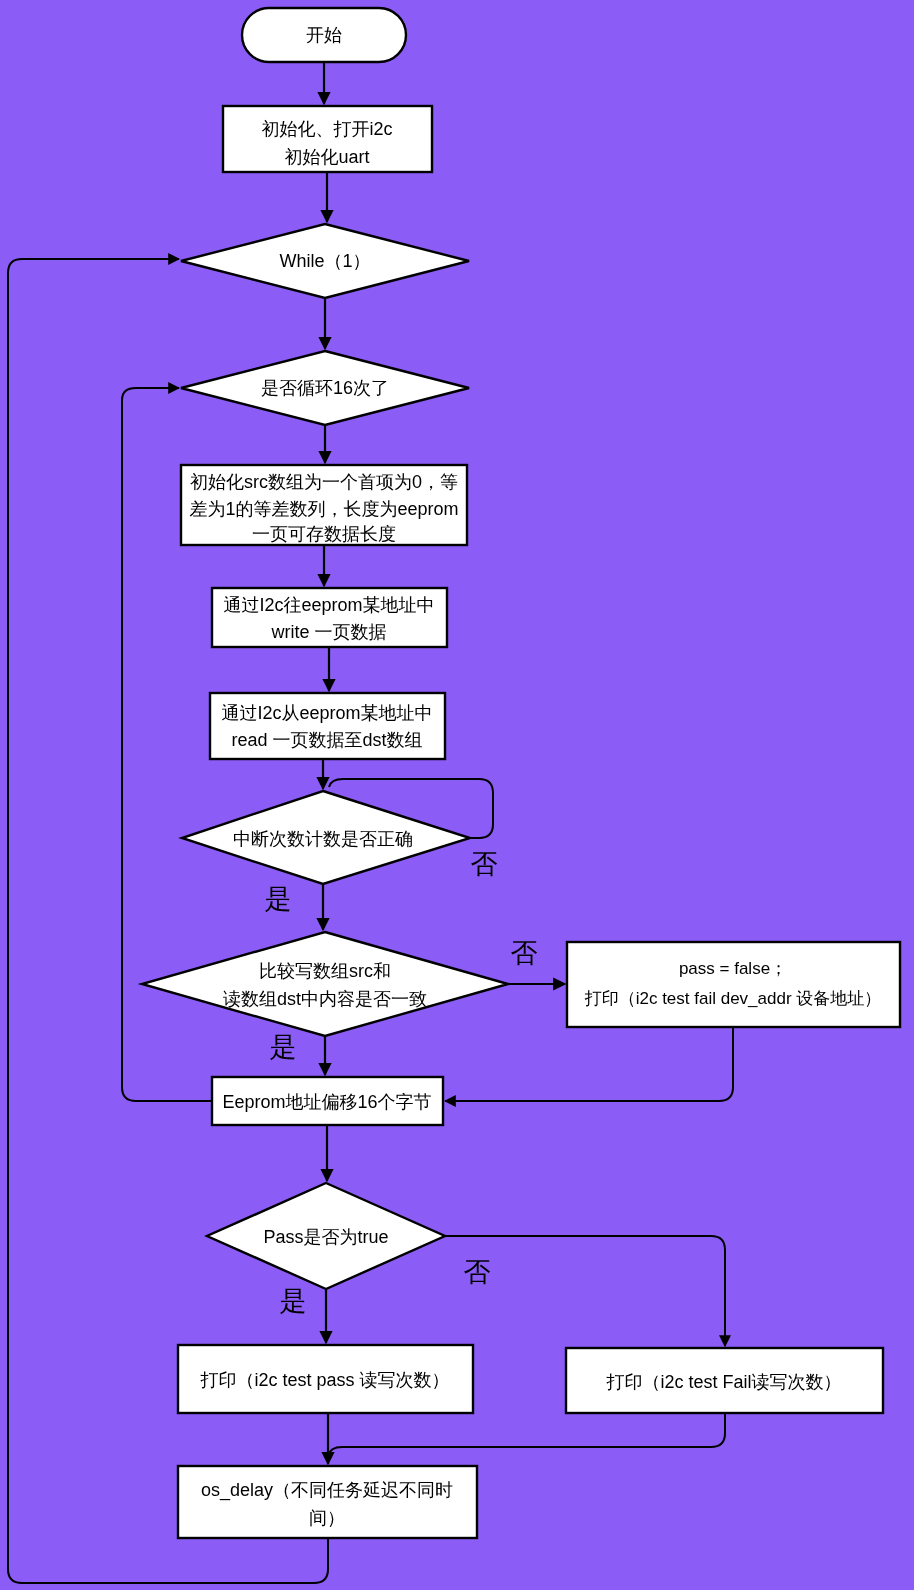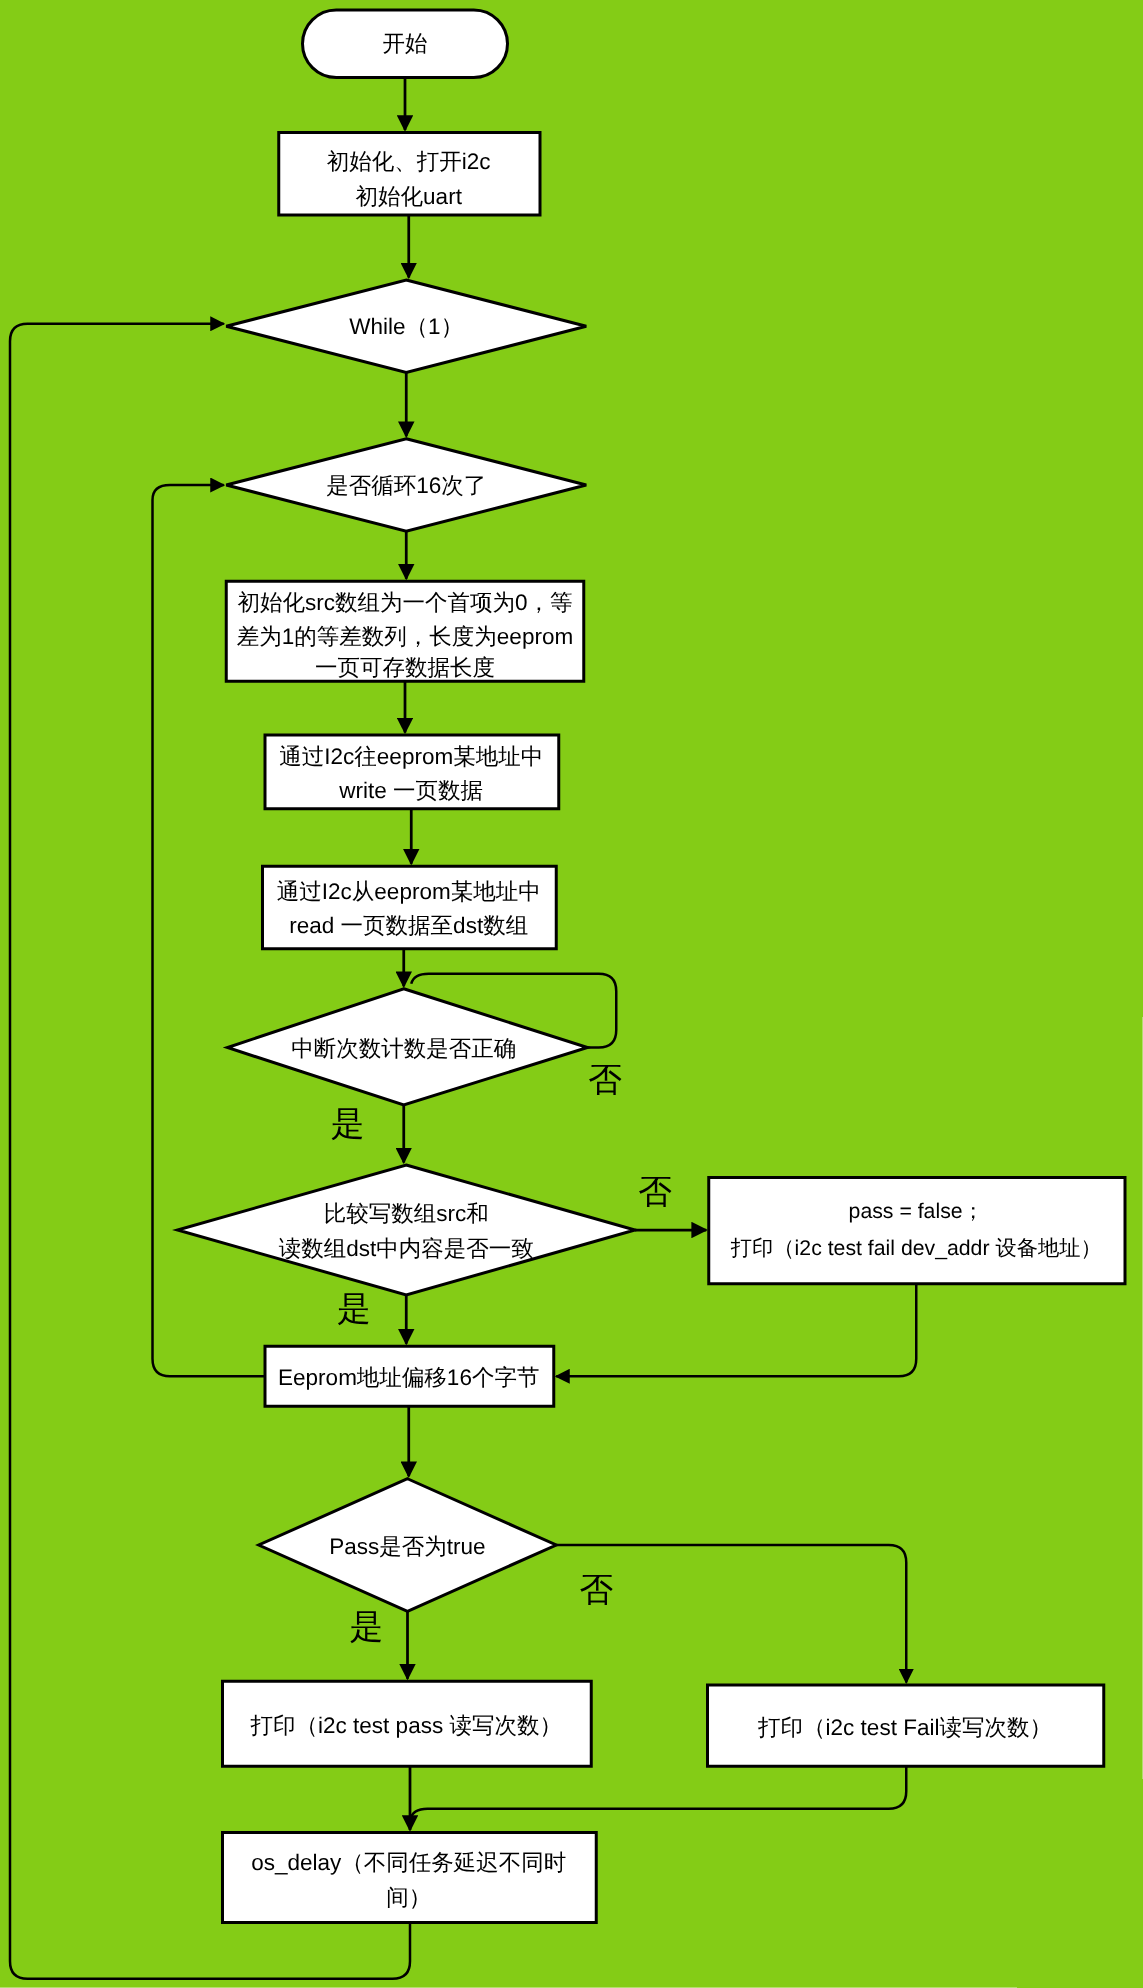--- a/index.html
+++ b/index.html
@@ -3,21 +3,21 @@
 <meta charset="utf-8">
 <style>
   html, body {
     margin: 0;
     padding: 0;
     background: #ffffff;
   }
   .canvas-wrap {
     width: 914px;
     height: 1590px;
-    background: #84cc16;
+    background: #8b5cf6;
   }
   svg {
     display: block;
     font-family: "Liberation Sans", sans-serif;
   }
   .shape {
     fill: #ffffff;
     stroke: #000000;
     stroke-width: 2.4;
   }

